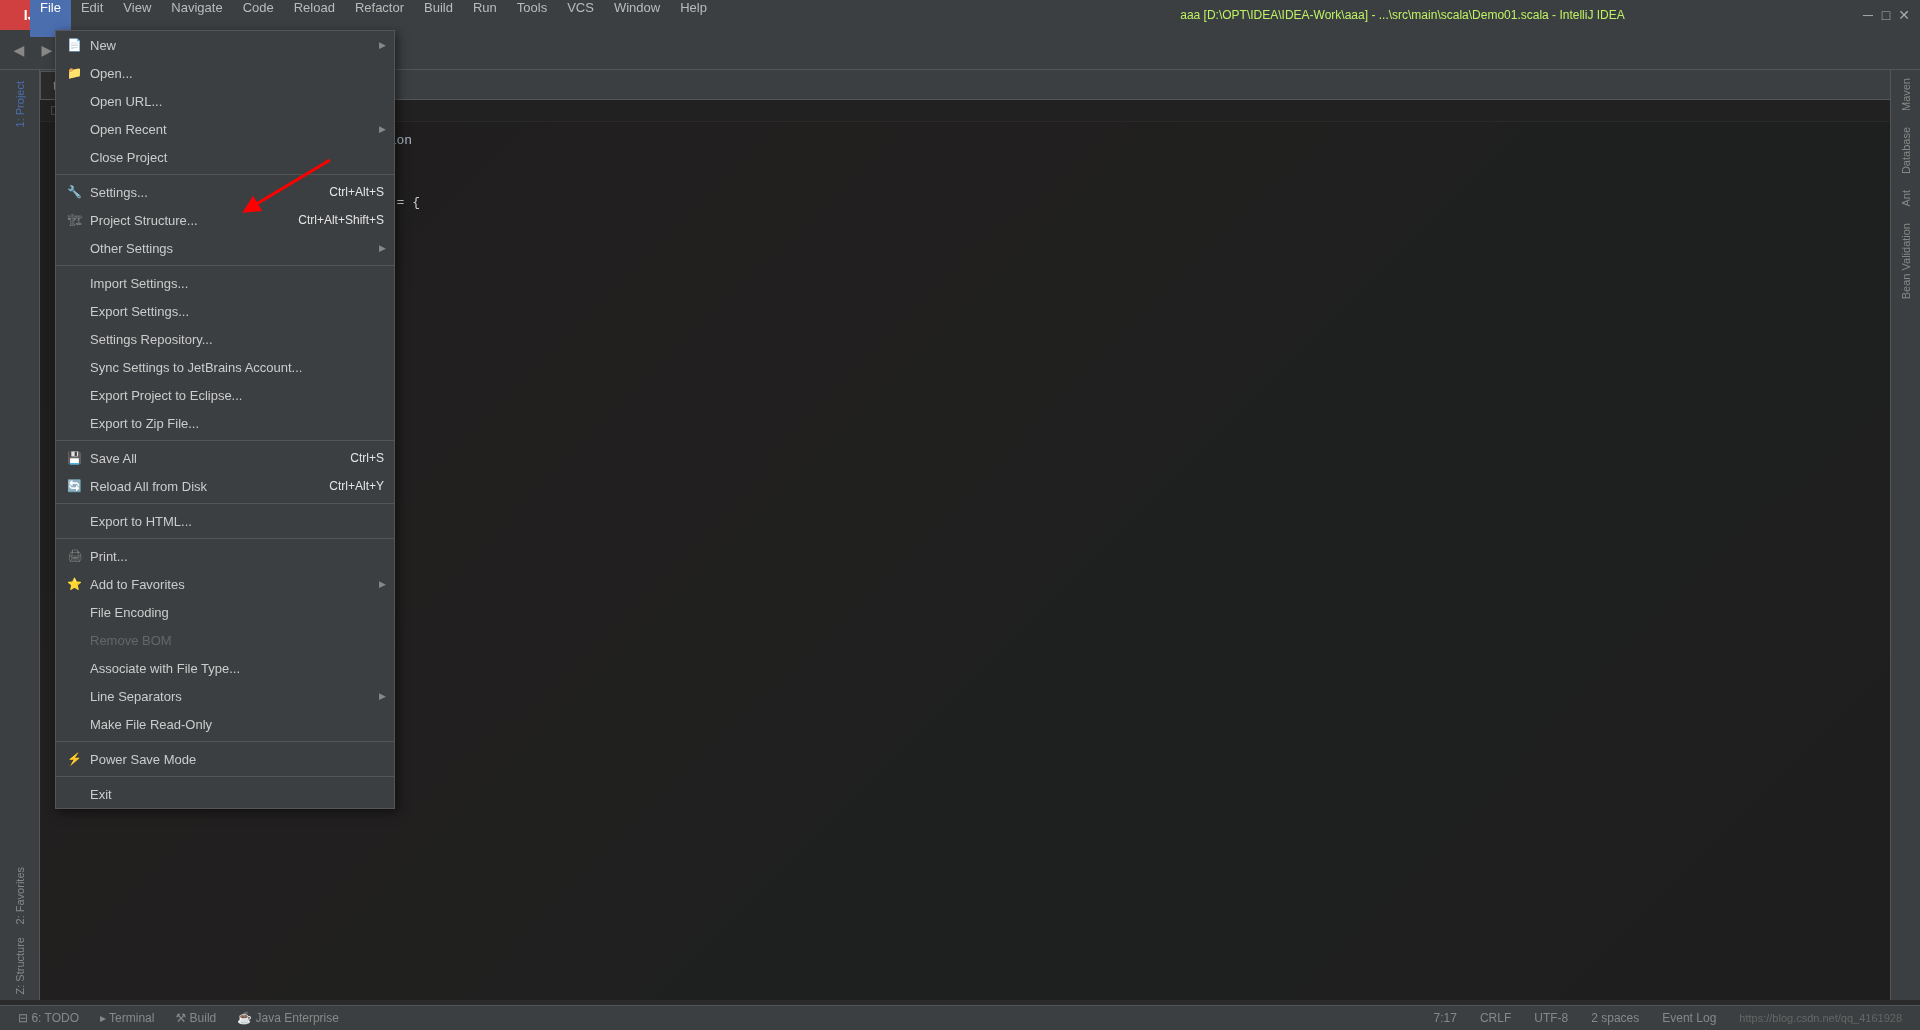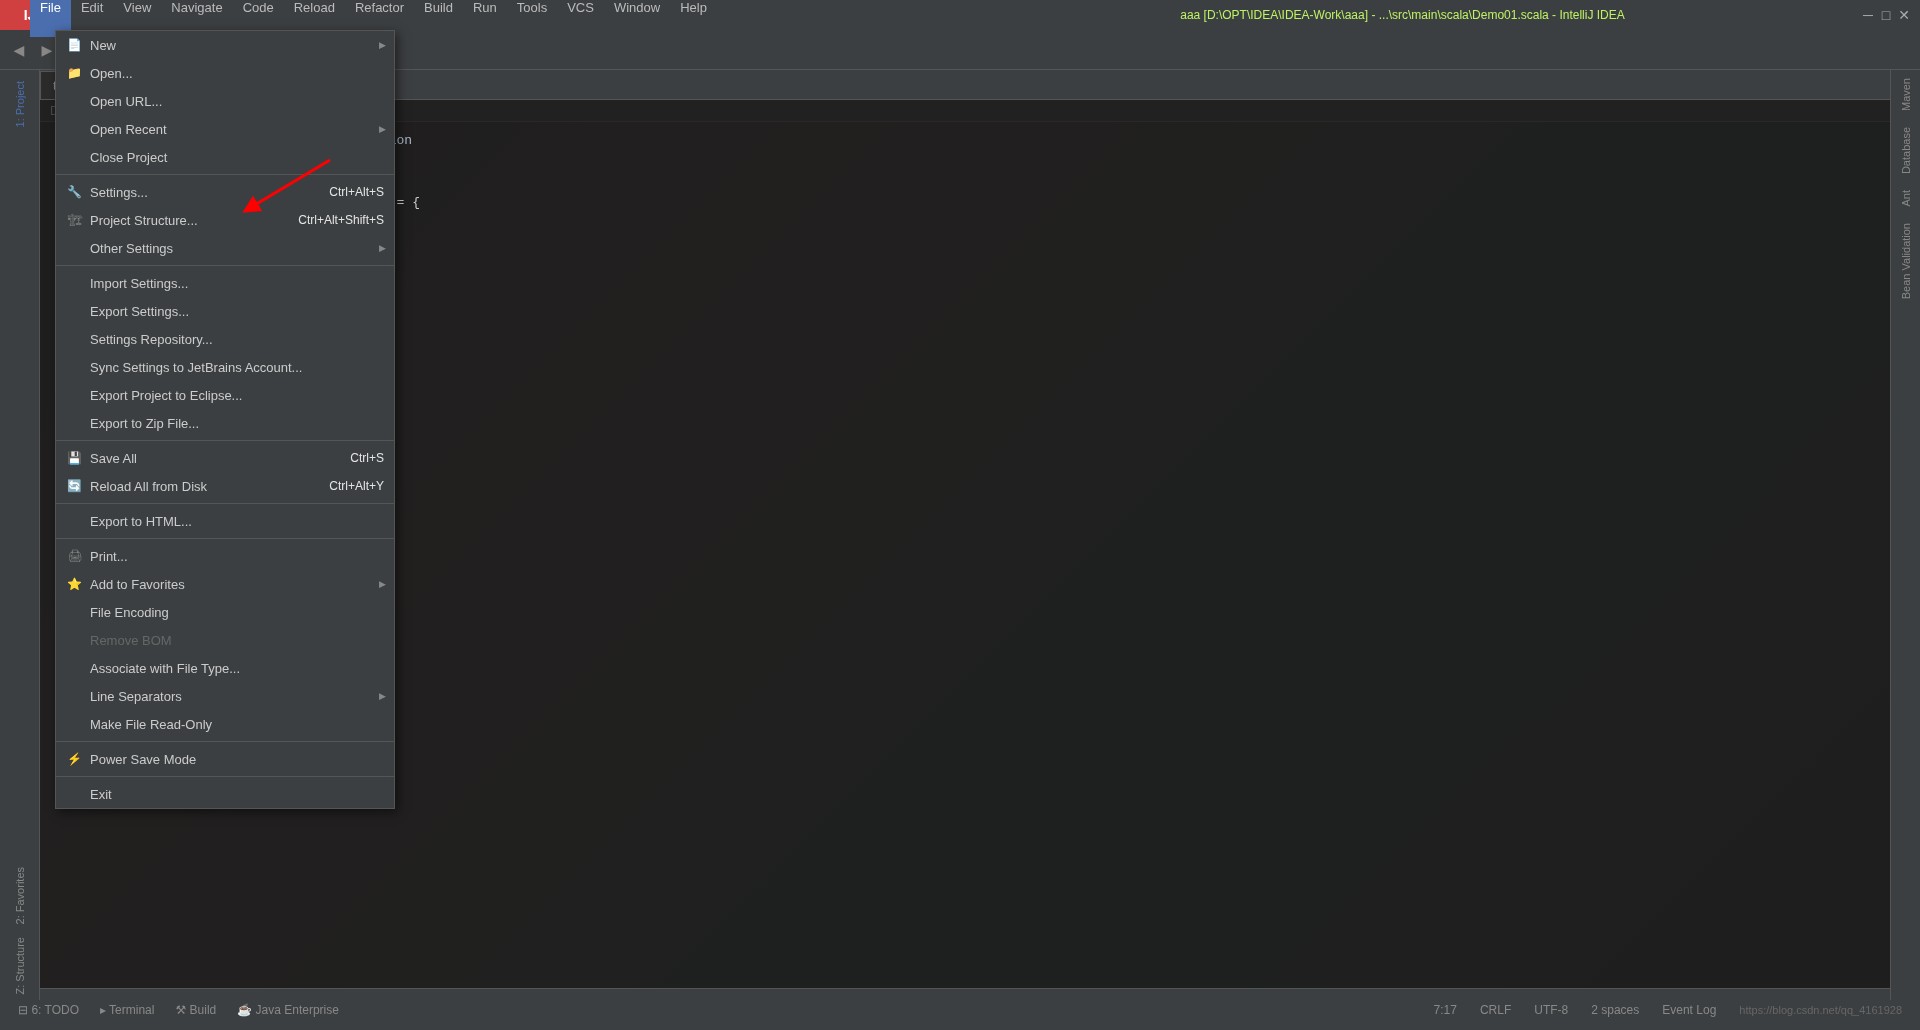--- a/index.html
+++ b/index.html
@@ -292,21 +292,21 @@
     
     .red-arrow {
       position: absolute;
       z-index: 300;
     }
 
     
     .status-bar {
       position: absolute;
       bottom: 0; left: 0; right: 0;
-      height: 42px;
+      height: 25px;
       background: #3c3f41;
       display: flex;
       align-items: center;
       border-top: 1px solid #555;
       font-size: 12px;
       color: #888;
     }
     .status-left {
       display: flex;
       align-items: center;

